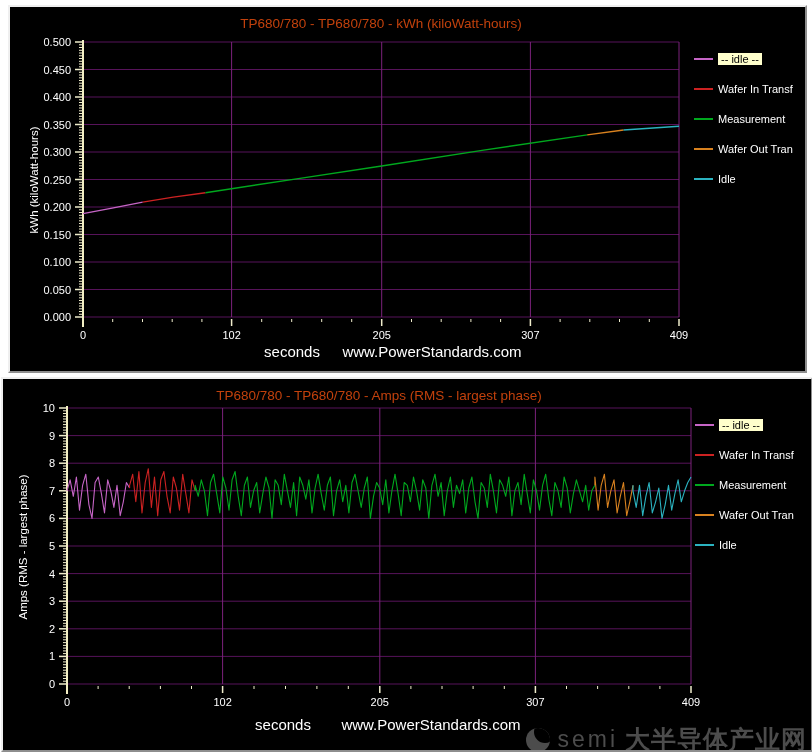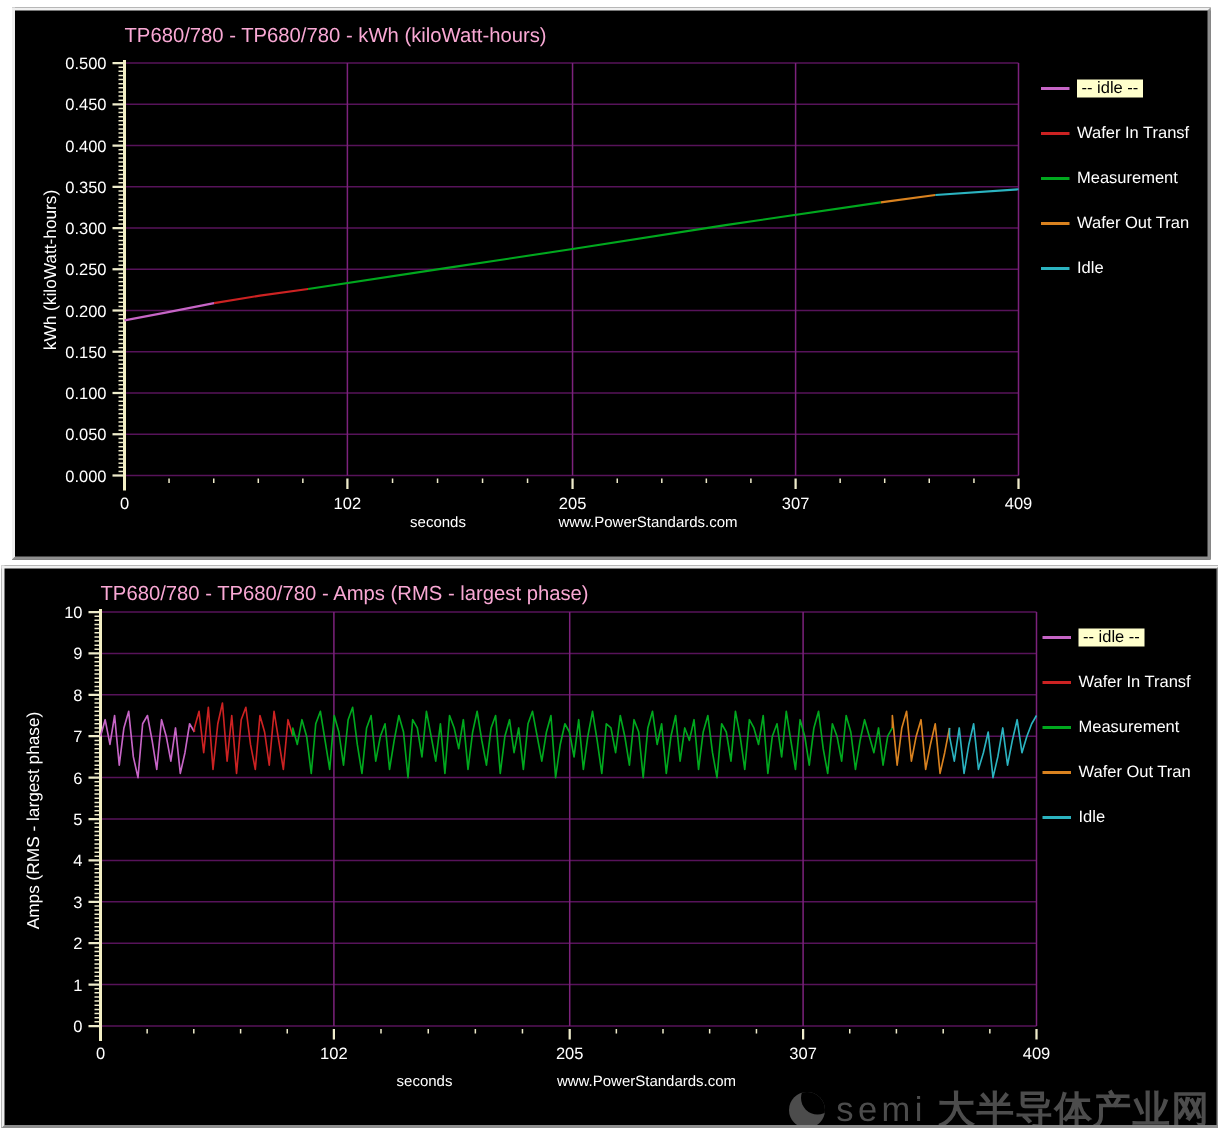--- a/index.html
+++ b/index.html
@@ -3,36 +3,36 @@
 <meta charset="utf-8">
 <style>
   * { margin:0; padding:0; box-sizing:border-box; }
   html,body { width:812px; height:752px; background:#ffffff; overflow:hidden;
               font-family:"Liberation Sans", sans-serif; }
   body { position:relative; }
   .panel { position:absolute; background:#000000; overflow:hidden;
            border:2px solid; border-color:#efefef #8e8e8e #8e8e8e #efefef; }
   #panel-kwh  { left:8px;  top:5px;   width:799px; height:368px; }
   #panel-amps { left:1px;  top:377px; width:812px; height:375px; }
-  .chart-title { position:absolute; color:#f9a8d4; font-size:13.5px; white-space:nowrap; }
+  .chart-title { position:absolute; text-align:center; color:#c2410c; font-size:13.5px; white-space:nowrap; }
   #panel-kwh  .chart-title { left:73px; width:596px; top:9px; }
   #panel-amps .chart-title { left:64px; width:624px; top:9px; }
   .chart-svg { position:absolute; left:0; top:0; }
   .ylabel { position:absolute; color:#ffffff; font-size:11.5px; white-space:nowrap;
             transform:translate(-50%,-50%) rotate(-90deg); }
   #panel-kwh  .ylabel { left:24px; top:173px; }
   #panel-amps .ylabel { left:20px; top:168px; }
   .legend { position:absolute; display:flex; flex-direction:column; gap:2px; }
   #panel-kwh  .legend { left:684px; top:38px; }
   #panel-amps .legend { left:692px; top:32px; }
   .legend-row { display:flex; align-items:center; height:28px; cursor:default; }
   .swatch { display:inline-block; width:19px; height:2px; margin-right:5px; flex:0 0 auto; }
   .lbl { color:#ffffff; font-size:11px; white-space:nowrap; }
   .lbl.hl { padding:0 3px; }
-  .footer-text { position:absolute; color:#ffffff; font-size:10px; white-space:nowrap;
+  .footer-text { position:absolute; color:#ffffff; font-size:15px; white-space:nowrap;
                  transform:translateX(-50%); }
   #panel-kwh  .xlabel    { left:282px; top:336px; }
   #panel-kwh  .watermark { left:422px; top:336px; }
   #panel-amps .xlabel    { left:280px; top:337px; }
   #panel-amps .watermark { left:428px; top:337px; }
   .site-logo { position:absolute; right:4px; top:344px; display:flex; align-items:center;
                gap:7px; color:#4c4c4c; }
   .logo-crescent { position:relative; width:24px; height:24px; border-radius:50%;
                    background:#4c4c4c; overflow:hidden; flex:0 0 auto; }
   .logo-crescent::after { content:""; position:absolute; width:22px; height:22px;

